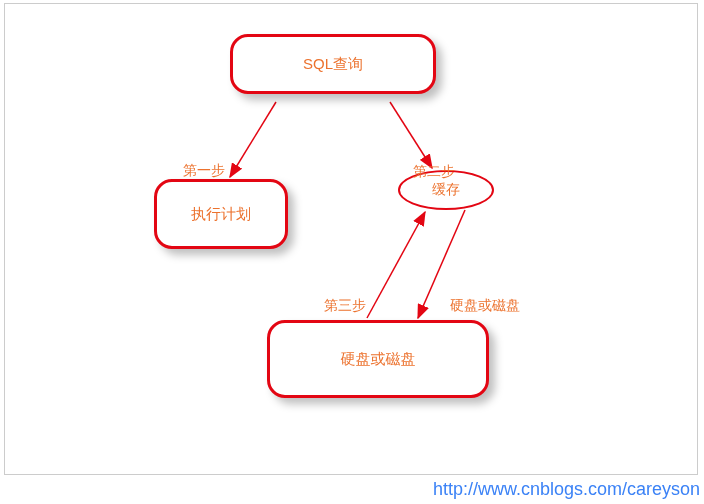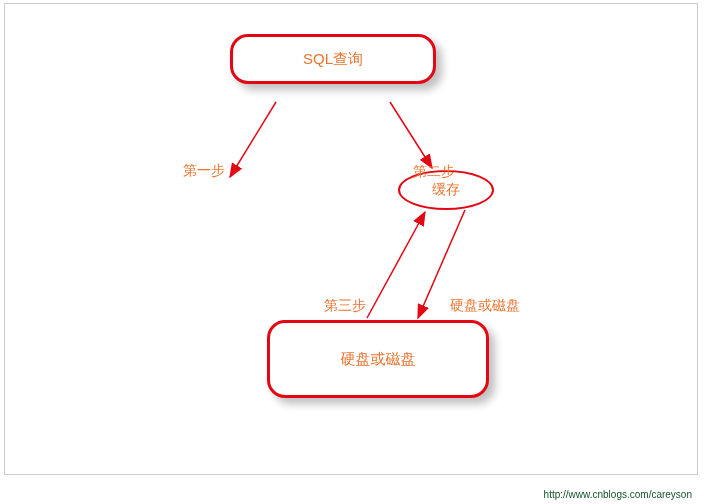--- a/index.html
+++ b/index.html
@@ -16,24 +16,24 @@
     left: 4px;
     top: 3px;
     width: 694px;
     height: 472px;
     border: 1px solid #cccccc;
     background: #ffffff;
     box-sizing: border-box;
   }
   .watermark {
     position: absolute;
-    right: 12px;
+    right: 4px;
     bottom: 4px;
-    color: #14532d;
-    font-size: 10px;
+    color: #3b82f6;
+    font-size: 18px;
     font-family: Arial, sans-serif;
   }
   .node-rect {
     position: absolute;
     border: 3px solid #e30613;
     border-radius: 18px;
     background: #ffffff;
     box-shadow: 6px 6px 8px rgba(0,0,0,0.25);
     box-sizing: border-box;
     display: flex;
@@ -47,21 +47,21 @@
     border: 2px solid #e30613;
     border-radius: 50%;
     background: #ffffff;
     box-sizing: border-box;
     display: flex;
     align-items: center;
     justify-content: center;
     color: #ec722e;
     font-size: 14px;
   }
-  #n-sql   { left: 225px; top: 30px;  width: 206px; height: 50px; justify-content: center; }
+  #n-sql   { left: 225px; top: 30px;  width: 206px; height: 60px; justify-content: center; }
   #n-plan  { left: 149px; top: 175px; width: 134px; height: 70px; }
   #n-cache { left: 393px; top: 166px; width: 96px;  height: 40px; justify-content: center; }
   #n-disk  { left: 262px; top: 316px; width: 222px; height: 78px; }
   .edge-label {
     position: absolute;
     color: #ec722e;
     font-size: 14px;
     white-space: nowrap;
     margin-top: 41px;
   }
@@ -87,20 +87,23 @@
     <line x1="271" y1="98" x2="225" y2="173" stroke="#e30613" stroke-width="1.5" marker-end="url(#arrowhead)"></line>
     <line x1="385" y1="98" x2="427" y2="164" stroke="#e30613" stroke-width="1.5" marker-end="url(#arrowhead)"></line>
     <line x1="362" y1="314" x2="420" y2="208" stroke="#e30613" stroke-width="1.5" marker-end="url(#arrowhead)"></line>
     <line x1="460" y1="206" x2="413" y2="314" stroke="#e30613" stroke-width="1.5" marker-end="url(#arrowhead)"></line>
   </svg>
 
   <div id="n-sql" class="node-rect">
     <span>SQL查询</span>
   </div>
 
+  <div id="n-plan" class="node-rect">
+    <span>执行计划</span>
+  </div>
 
   <div id="n-cache" class="node-ellipse">
     <span>缓存</span>
   </div>
 
   <div id="n-disk" class="node-rect">
     <span>硬盘或磁盘</span>
   </div>
 
   <div class="edge-label" style="left:178px; top:117px;">第一步</div>

